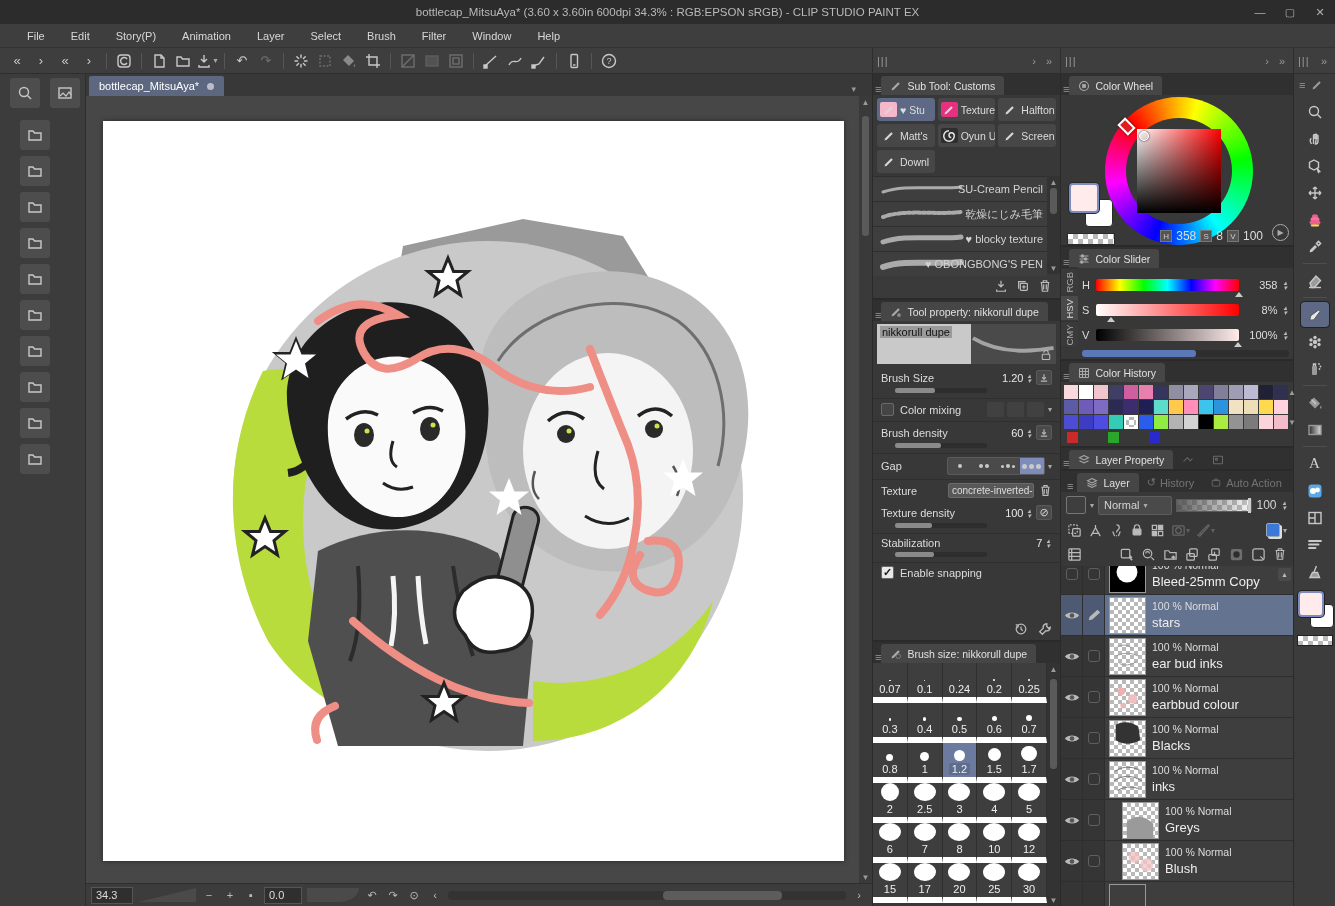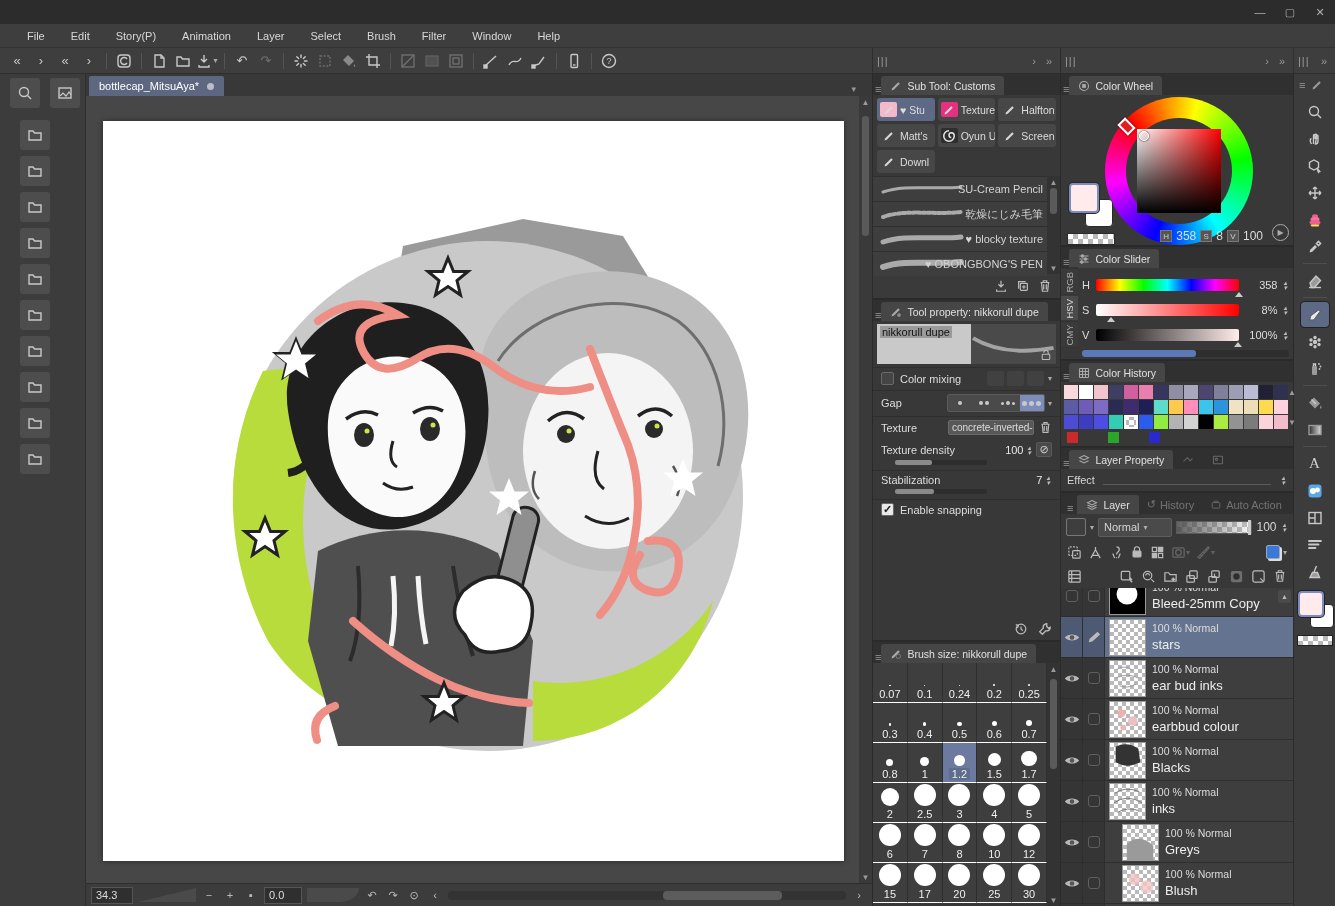--- a/index.html
+++ b/index.html
@@ -93,21 +93,21 @@
 .mixbtn{width:17px;height:15px;background:#4e4e4e;border-radius:2px;opacity:.45;margin-left:3px}
 .gapctl{display:flex;background:#4a4a4a;border:1px solid #5a5a5a;border-radius:2px;height:18px;overflow:hidden}
 .gapseg{width:24px;display:flex;align-items:center;justify-content:center;gap:2px}
 .gapseg.sel{background:#7d8cba}
 .gapseg b{background:#c9c9c9;border-radius:50%;display:block}
 .texchip{background:#585858;border:1px solid #6a6a6a;border-radius:2px;padding:1px 3px;font-size:10px;max-width:86px;overflow:hidden;white-space:nowrap;color:#ddd}
 .tp-foot{margin-top:auto;height:22px;display:flex;align-items:center;justify-content:flex-end;gap:10px;padding-right:8px}
 
 .bs-wrap{display:flex;flex:1;min-height:0}
 .bs-grid{flex:1;display:grid;grid-template-columns:repeat(5,1fr);grid-auto-rows:40px}
-.bscell{border-right:1px solid #2f2f2f;border-bottom:1px solid #ffffff;display:flex;flex-direction:column;align-items:center;justify-content:flex-end;padding-bottom:2px;background:#3e3e3e}
+.bscell{border-right:1px solid #2f2f2f;border-bottom:6px solid #ffffff;display:flex;flex-direction:column;align-items:center;justify-content:flex-end;padding-bottom:2px;background:#3e3e3e}
 .bscell.sel{background:#6b7a9e}
 .bscell .dot{background:#fff;border-radius:50%;margin-bottom:2px}
 .bscell .lbl{font-size:11px;color:#eee}
 .bscell.sel .lbl{background:#55618090;padding:0 3px;border-radius:2px}
 .bs-sb{width:13px;background:#333;display:flex;flex-direction:column;align-items:center}
 .bs-sb .vth{width:7px;flex:0 0 90px;background:#5a5a5a;border-radius:3px;margin-top:4px}
 
 .cw-body{height:152px;position:relative}
 .ring{position:absolute;left:44px;top:2px;width:148px;height:148px;border-radius:50%;
  background:conic-gradient(from -45deg,#f00,#ff0 60deg,#0f0 125deg,#0ff 190deg,#00f 245deg,#f0f 305deg,#f00 360deg)}
@@ -184,20 +184,21 @@
 .rtsep{width:24px;height:1px;background:#4e4e4e;margin:3px 0}
 .rt-swatches{position:relative;width:40px;height:56px;margin-top:6px}
 .rt-fg{position:absolute;left:3px;top:0;width:26px;height:26px;border-radius:4px;border:2px solid #7d8cc0;z-index:2;box-shadow:0 0 0 1px #222}
 .rt-bg{position:absolute;left:15px;top:13px;width:24px;height:24px;border-radius:4px;background:#fff;border:1px solid #222}
 .rt-tr{position:absolute;left:2px;top:44px;width:36px;height:11px;border:1px solid #222}
 </style>
 </head>
 <body>
 
 <div class="titlebar">
+  <div class="title-text">bottlecap_MitsuAya* (3.60 x 3.60in 600dpi 34.3% : RGB:EPSON  sRGB)  - CLIP STUDIO PAINT EX</div>
   <div class="winbtns">
     <div>—</div>
     <div>▢</div>
     <div>✕</div>
   </div>
 </div>
 
 <div class="menubar">
     <span class="mi">File</span>
     <span class="mi">Edit</span>
@@ -676,29 +677,65 @@
         <svg width="86" height="40" viewBox="0 0 86 40">
             <path d="M2 14 C22 26 50 30 84 24" stroke="#b9b9b9" stroke-width="4" fill="none" opacity=".8"></path>
           </svg>
         <span class="tp-lock ic">
             <svg width="12" height="12" viewBox="0 0 16 16" stroke="#bbb" fill="none" stroke-width="1.4">
               <rect x="3" y="7" width="10" height="7" rx="1"></rect>
               <path d="M11 7V5a3 3 0 0 0-6 0"></path>
             </svg>
           </span>
       </div>
+      <div class="tprow first">
+        <div class="tp-line">
+          <span class="tp-label">Brush Size</span>
+          <span class="tp-val">1.20</span>
+          <span class="spin">
+              <i>▴</i>
+              <i>▾</i>
+            </span>
+          <span class="dlbtn ic">
+              <svg width="10" height="10" viewBox="0 0 16 16" stroke="#bbb" fill="none" stroke-width="1.8">
+                <path d="M8 2v8M5 7l3 3 3-3M3 13h10"></path>
+              </svg>
+            </span>
+        </div>
+        <div class="slider">
+            <i style="width:44%"></i>
+          </div>
+      </div>
       <div class="tprow">
         <div class="tp-line">
           <span class="chk"></span>
           <span class="tp-label">Color mixing</span>
           <span class="mixbtn"></span>
           <span class="mixbtn"></span>
           <span class="mixbtn"></span>
           <span class="caret" style="margin-left:4px">▾</span>
         </div>
+      </div>
+      <div class="tprow">
+        <div class="tp-line">
+          <span class="tp-label">Brush density</span>
+          <span class="tp-val">60</span>
+          <span class="spin">
+              <i>▴</i>
+              <i>▾</i>
+            </span>
+          <span class="dlbtn ic">
+              <svg width="10" height="10" viewBox="0 0 16 16" stroke="#bbb" fill="none" stroke-width="1.8">
+                <path d="M8 2v8M5 7l3 3 3-3M3 13h10"></path>
+              </svg>
+            </span>
+        </div>
+        <div class="slider">
+            <i style="width:50%"></i>
+          </div>
       </div>
       <div class="tprow">
         <div class="tp-line">
           <span class="tp-label">Gap</span>
           <div class="gapctl">
             <div class="gapseg">
                 <b style="width:4px;height:4px"></b>
               </div>
             <div class="gapseg">
                 <b style="width:4px;height:4px"></b>
@@ -1108,28 +1145,20 @@
               <path d="M2 10l5-5 4 4 3-3"></path>
             </svg>
           </div>
         <div class="dimtab">
             <svg width="14" height="12" viewBox="0 0 16 16" stroke="#bbb" fill="none" stroke-width="1.4">
               <rect x="2" y="3" width="12" height="10" rx="1"></rect>
               <circle cx="6" cy="7" r="1.5"></circle>
             </svg>
           </div>
       </div>
-      <div class="lp-body">
-        <span>Effect</span>
-        <div class="lp-line"></div>
-        <span class="spin">
-            <i>▴</i>
-            <i>▾</i>
-          </span>
-      </div>
     </div>
 
     <div class="panel" style="flex:1;border-bottom:none">
       <div class="ly-tabs">
         <span class="ic" style="padding:0 4px;color:#9a9a9a">≡</span>
         <div class="ptab">
           <span class="ic">
               <svg width="12" height="12" viewBox="0 0 16 16" stroke="#bbb" fill="none" stroke-width="1.4">
                 <path d="M8 2l6 3-6 3-6-3zM2 8l6 3 6-3M2 11l6 3 6-3"></path>
               </svg>

